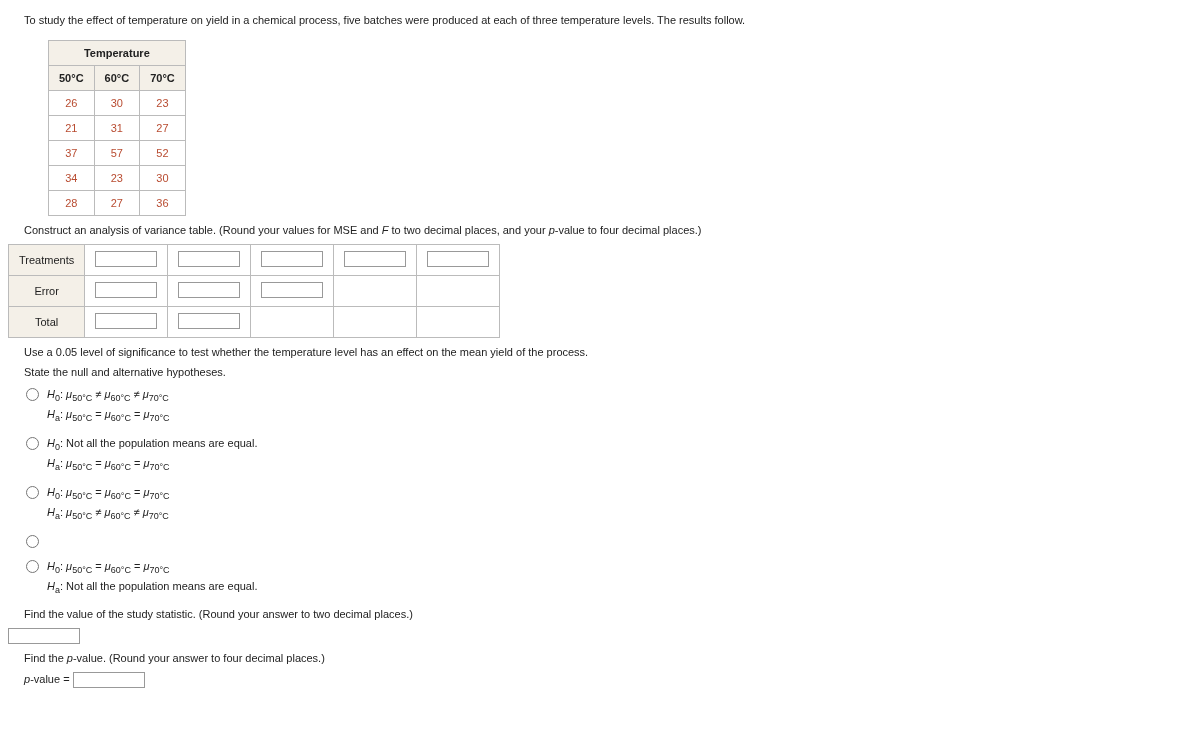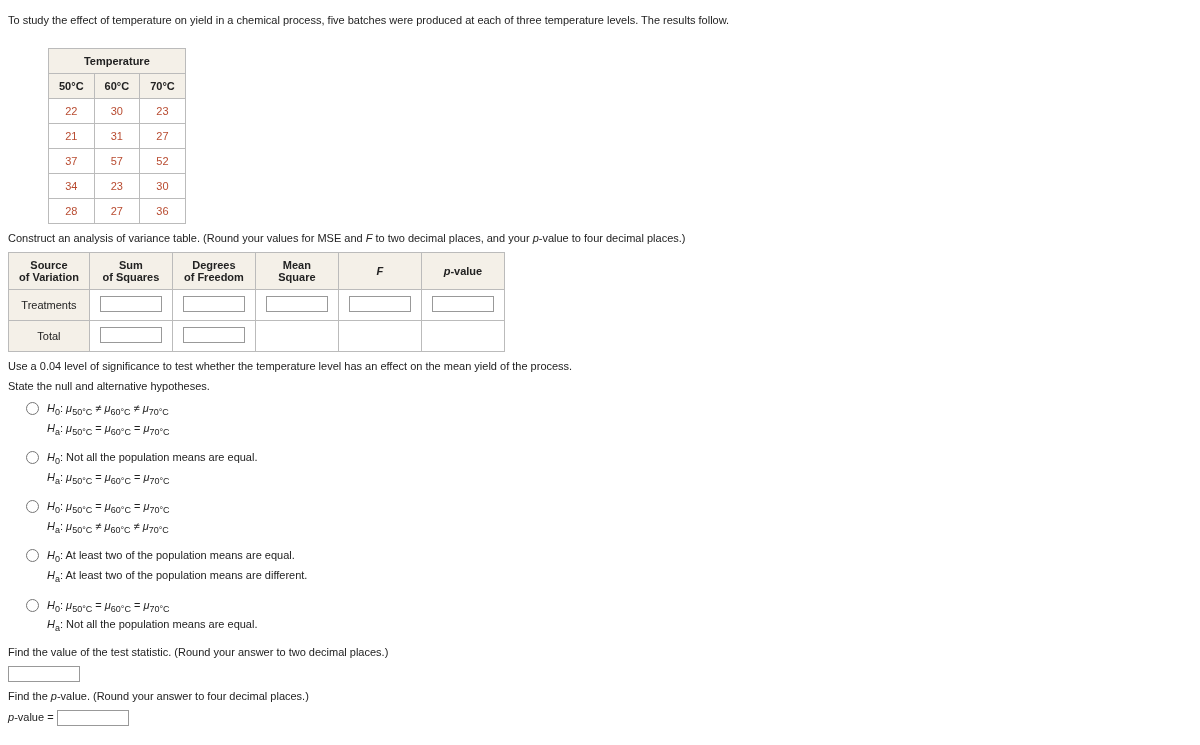--- a/index.html
+++ b/index.html
@@ -5,21 +5,21 @@
     body {
       font-family: Verdana, Arial, sans-serif;
       font-size: 11px;
       color: #222;
       margin: 0;
       padding: 6px 8px;
       background: #fff;
     }
     .temp-table {
       border-collapse: collapse;
-      margin: 22px 0 6px 40px;
+      margin: 14px 0 6px 40px;
       border-radius: 19px;
     }
     .temp-table th, .temp-table td {
       border: 1px solid #bbb;
       padding: 6px 10px;
       text-align: center;
       font-size: 11px;
     }
     .temp-table th {
       background: #f4f0e8;
@@ -47,21 +47,21 @@
     .anova-table td.rowhead {
       background: #f4f0e8;
     }
     .input-box {
       display: inline-block;
       width: 60px;
       height: 14px;
       border: 1px solid #999;
       background: #fff;
     }
-    p { margin: 8px 0; }
+    p { margin: 8px 16px; }
     .hyp-list { margin: 4px 0 8px 18px; }
     .hyp-item {
       display: flex;
       align-items: flex-start;
       margin: 6px 0 10px 0;
     }
     .hyp-item input[type="radio"] {
       margin: 2px 8px 0 0;
     }
     .hyp-lines { font-size: 11px; line-height: 1.6; }
@@ -87,21 +87,21 @@
   <tbody>
       <tr>
         <th colspan="3">Temperature</th>
       </tr>
   <tr>
     <th>50°C</th>
     <th>60°C</th>
     <th>70°C</th>
   </tr>
   <tr>
-    <td>22</td>
+    <td>26</td>
     <td>30</td>
     <td>23</td>
   </tr>
   <tr>
     <td>21</td>
     <td>31</td>
     <td>27</td>
   </tr>
   <tr>
     <td>37</td>
@@ -118,48 +118,48 @@
     <td>27</td>
     <td>36</td>
   </tr>
 </tbody>
   </table>
 
 <p>Construct an analysis of variance table. (Round your values for MSE and <span class="ital">F</span> to two decimal places, and your <span class="ital">p</span>-value to four decimal places.)</p>
 
 <table class="anova-table">
   <tbody>
-      <tr>
-    <th>Source<br>of Variation</th>
-    <th>Sum<br>of Squares</th>
-    <th>Degrees<br>of Freedom</th>
-    <th>Mean<br>Square</th>
-    <th class="ital">F</th>
-    <th><span class="ital">p</span>-value</th>
-  </tr>
   <tr>
     <td class="rowhead">Treatments</td>
     <td><span class="input-box"></span></td>
     <td><span class="input-box"></span></td>
     <td><span class="input-box"></span></td>
     <td><span class="input-box"></span></td>
     <td><span class="input-box"></span></td>
+  </tr>
+  <tr>
+    <td class="rowhead">Error</td>
+    <td><span class="input-box"></span></td>
+    <td><span class="input-box"></span></td>
+    <td><span class="input-box"></span></td>
+    <td></td>
+    <td></td>
   </tr>
   <tr>
     <td class="rowhead">Total</td>
     <td><span class="input-box"></span></td>
     <td><span class="input-box"></span></td>
     <td></td>
     <td></td>
     <td></td>
   </tr>
 </tbody>
   </table>
 
-<p>Use a 0.04 level of significance to test whether the temperature level has an effect on the mean yield of the process.</p>
+<p>Use a 0.05 level of significance to test whether the temperature level has an effect on the mean yield of the process.</p>
 <p>State the null and alternative hypotheses.</p>
 
 <div class="hyp-list">
 
   <div class="hyp-item">
     <input type="radio" name="hyp" style="">
     <div class="hyp-lines">
       <span class="ital">H</span><span class="sub">0</span>: <span class="ital">μ</span><span class="sub">50°C</span> ≠ <span class="ital">μ</span><span class="sub">60°C</span> ≠ <span class="ital">μ</span><span class="sub">70°C</span><br>
       <span class="ital">H</span><span class="sub">a</span>: <span class="ital">μ</span><span class="sub">50°C</span> = <span class="ital">μ</span><span class="sub">60°C</span> = <span class="ital">μ</span><span class="sub">70°C</span>
     </div>
@@ -176,37 +176,33 @@
   <div class="hyp-item">
     <input type="radio" name="hyp" style="">
     <div class="hyp-lines">
       <span class="ital">H</span><span class="sub">0</span>: <span class="ital">μ</span><span class="sub">50°C</span> = <span class="ital">μ</span><span class="sub">60°C</span> = <span class="ital">μ</span><span class="sub">70°C</span><br>
       <span class="ital">H</span><span class="sub">a</span>: <span class="ital">μ</span><span class="sub">50°C</span> ≠ <span class="ital">μ</span><span class="sub">60°C</span> ≠ <span class="ital">μ</span><span class="sub">70°C</span>
     </div>
   </div>
 
   <div class="hyp-item">
     <input type="radio" name="hyp" style="">
-    <div class="hyp-lines">
-      <span class="ital">H</span><span class="sub">0</span>: At least two of the population means are equal.<br>
-      <span class="ital">H</span><span class="sub">a</span>: At least two of the population means are different.
-    </div>
   </div>
 
   <div class="hyp-item">
     <input type="radio" name="hyp" style="">
     <div class="hyp-lines">
       <span class="ital">H</span><span class="sub">0</span>: <span class="ital">μ</span><span class="sub">50°C</span> = <span class="ital">μ</span><span class="sub">60°C</span> = <span class="ital">μ</span><span class="sub">70°C</span><br>
       <span class="ital">H</span><span class="sub">a</span>: Not all the population means are equal.
     </div>
   </div>
 
 </div>
 
-<p>Find the value of the test statistic. (Round your answer to two decimal places.)</p>
+<p>Find the value of the study statistic. (Round your answer to two decimal places.)</p>
 <span class="inline-input"></span>
 
 <p>Find the <span class="ital">p</span>-value. (Round your answer to four decimal places.)</p>
 <p><span class="ital">p</span>-value = <span class="inline-input"></span></p>
 
 
 
 
 
 

